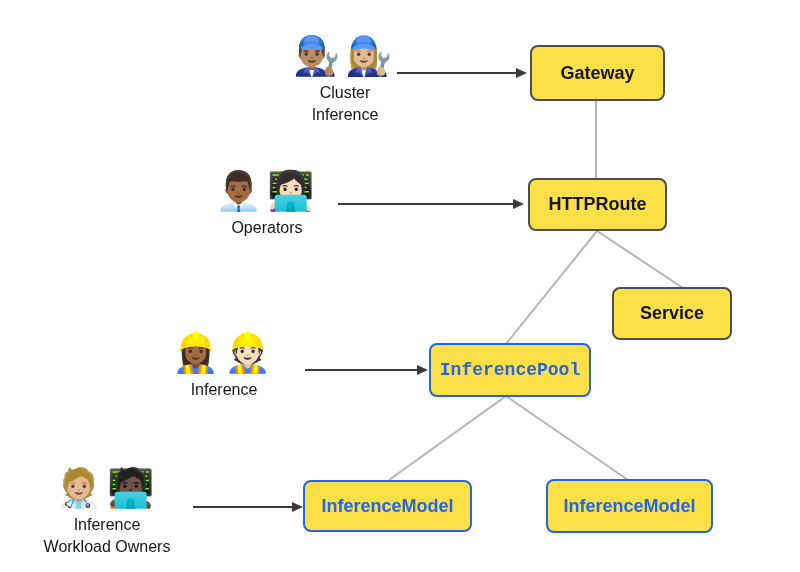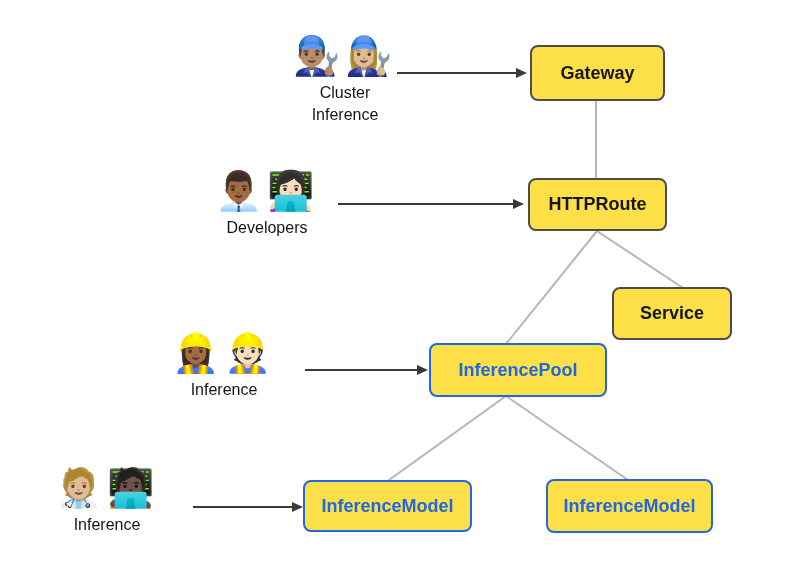--- a/index.html
+++ b/index.html
@@ -86,21 +86,21 @@
   </div>
 
   <div class="node dark" style="left:528px; top:178px; width:139px; height:53px;">
     <span>HTTPRoute</span>
   </div>
 
   <div class="node dark" style="left:612px; top:287px; width:120px; height:53px;">
     <span>Service</span>
   </div>
 
-  <div class="node blue" style="left:429px; top:343px; width:178px; height:54px;">
+  <div class="node blue" style="left:429px; top:343px; width:162px; height:54px;font-family:Liberation Mono, monospace;">
     <span>InferencePool</span>
   </div>
 
   <div class="node blue" style="left:303px; top:480px; width:169px; height:52px;">
     <span>InferenceModel</span>
   </div>
 
   <div class="node blue" style="left:546px; top:479px; width:167px; height:54px;">
     <span>InferenceModel</span>
   </div>
@@ -109,31 +109,32 @@
     <div class="emoji">👨🏽‍🔧👩🏼‍🔧</div>
     <div class="label">
       <div>Cluster</div>
       <div>Inference</div>
     </div>
   </div>
 
   <div class="persona" style="left:182px; top:167px;">
     <div class="emoji">👨🏾‍💼👩🏻‍💻</div>
     <div class="label">
-      <div>Developers</div>
+      <div>Operators</div>
     </div>
   </div>
 
   <div class="persona" style="left:139px; top:329px;">
     <div class="emoji">👷🏾‍♀️👷🏻</div>
     <div class="label">
       <div>Inference</div>
     </div>
   </div>
 
   <div class="persona" style="left:22px; top:464px;">
     <div class="emoji">🧑🏼‍⚕️🧑🏿‍💻</div>
     <div class="label">
       <div>Inference</div>
+      <div>Workload Owners</div>
     </div>
   </div>
 
 </div>
 
 </body></html>

